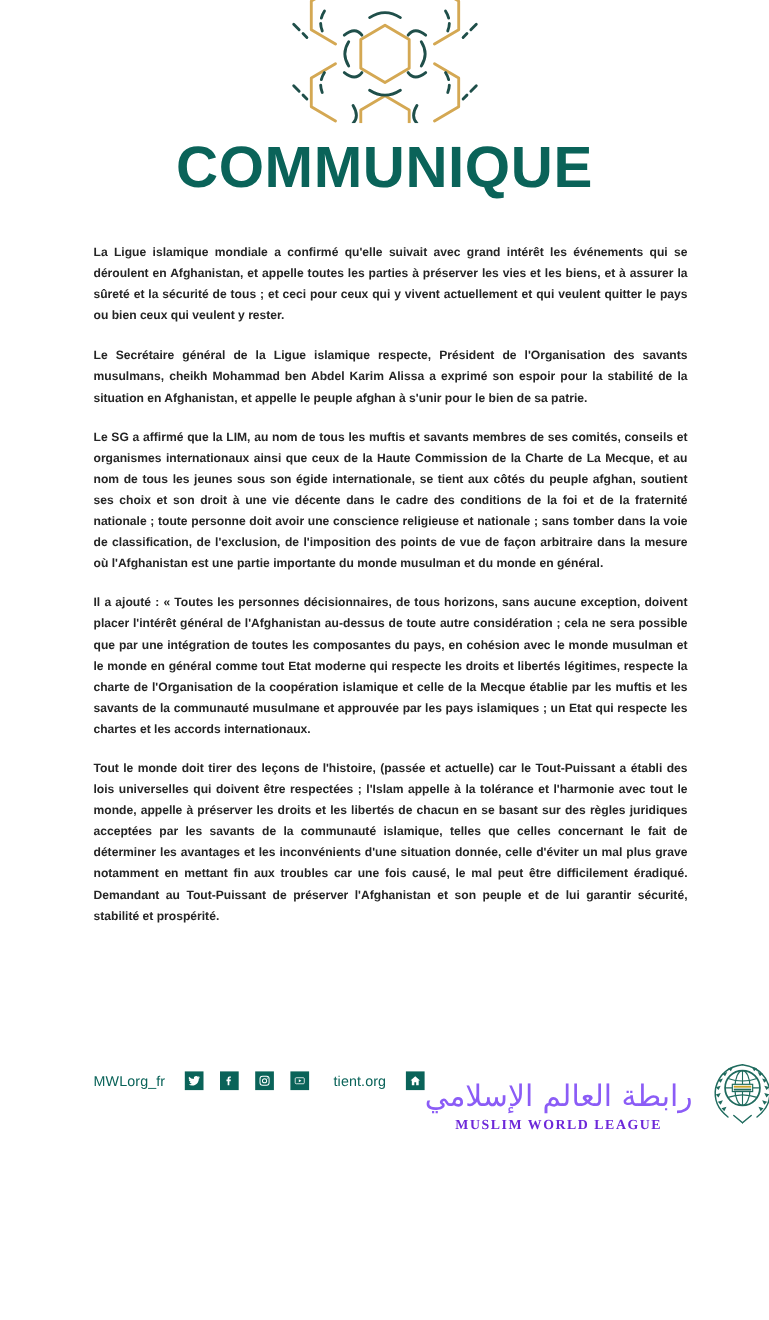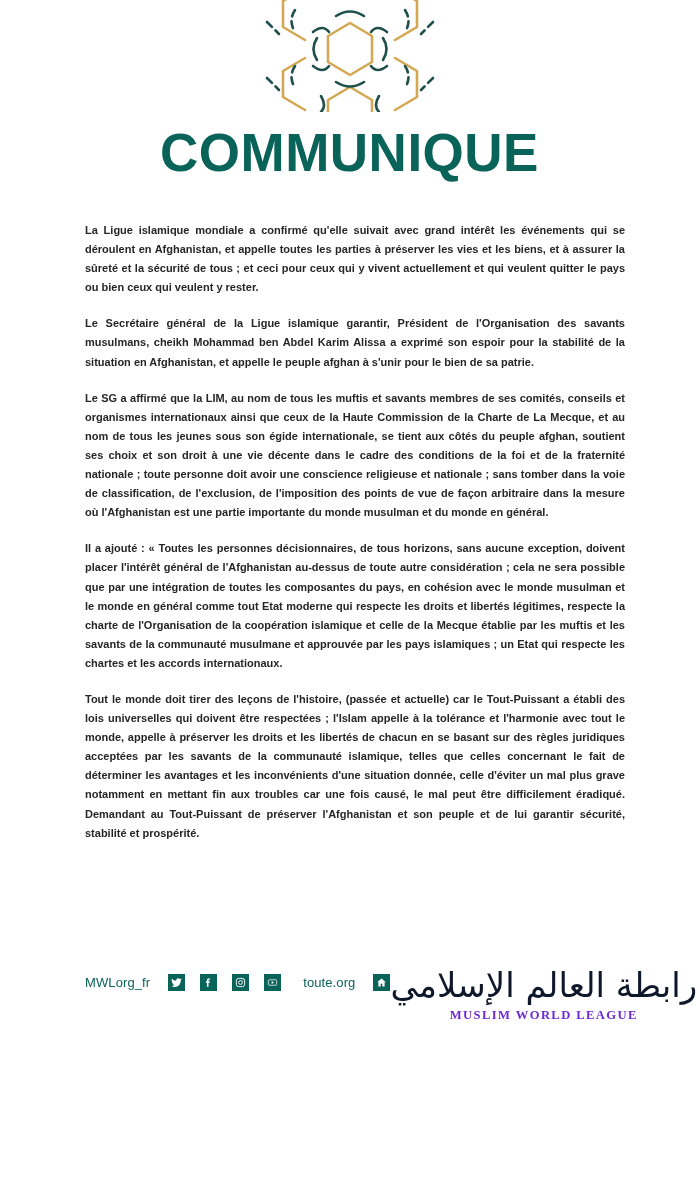--- a/index.html
+++ b/index.html
@@ -95,26 +95,27 @@
     align-items:flex-start;
     gap:12px;
   }
   .mwl-text-block {
     display:flex;
     flex-direction:column;
     align-items:center;
     padding-top:2px;
   }
   .mwl-arabic {
-    font-size:34px;
-    color:#0f172a;
+    font-size:27px;
+    color:#8b5cf6;
     line-height:1.25;
     direction:rtl;
     font-family:"DejaVu Sans", sans-serif;
     white-space:nowrap;
+    margin-top:16px;
   }
   .mwl-en {
     font-size:12.6px;
     font-weight:bold;
     letter-spacing:1.4px;
     color:#6d28d9;
     margin-top:1px;
     font-family:"Liberation Serif", serif;
     white-space:nowrap;
   }
@@ -170,21 +171,21 @@
       </g>
     </svg>
   </div>
 
   <div class="title-wrap">
     <h1 class="doc-title">COMMUNIQUE</h1>
   </div>
 
   <div class="body-wrap">
     <p class="para">La Ligue islamique mondiale a confirmé qu'elle suivait avec grand intérêt les événements qui se déroulent en Afghanistan, et appelle toutes les parties à préserver les vies et les biens, et à assurer la sûreté et la sécurité de tous ; et ceci pour ceux qui y vivent actuellement et qui veulent quitter le pays ou bien ceux qui veulent y rester.</p>
-    <p class="para">Le Secrétaire général de la Ligue islamique garantir, Président de l'Organisation des savants musulmans, cheikh Mohammad ben Abdel Karim Alissa a exprimé son espoir pour la stabilité de la situation en Afghanistan, et appelle le peuple afghan à s'unir pour le bien de sa patrie.</p>
+    <p class="para">Le Secrétaire général de la Ligue islamique respecte, Président de l'Organisation des savants musulmans, cheikh Mohammad ben Abdel Karim Alissa a exprimé son espoir pour la stabilité de la situation en Afghanistan, et appelle le peuple afghan à s'unir pour le bien de sa patrie.</p>
     <p class="para">Le SG a affirmé que la LIM, au nom de tous les muftis et savants membres de ses comités, conseils et organismes internationaux ainsi que ceux de la Haute Commission de la Charte de La Mecque, et au nom de tous les jeunes sous son égide internationale, se tient aux côtés du peuple afghan, soutient ses choix et son droit à une vie décente dans le cadre des conditions de la foi et de la fraternité nationale ; toute personne doit avoir une conscience religieuse et nationale ; sans tomber dans la voie de classification, de l'exclusion, de l'imposition des points de vue de façon arbitraire dans la mesure où l'Afghanistan est une partie importante du monde musulman et du monde en général.</p>
     <p class="para">Il a ajouté : « Toutes les personnes décisionnaires, de tous horizons, sans aucune exception, doivent placer l'intérêt général de l'Afghanistan au-dessus de toute autre considération ; cela ne sera possible que par une intégration de toutes les composantes du pays, en cohésion avec le monde musulman et le monde en général comme tout Etat moderne qui respecte les droits et libertés légitimes, respecte la charte de l'Organisation de la coopération islamique et celle de la Mecque établie par les muftis et les savants de la communauté musulmane et approuvée par les pays islamiques ; un Etat qui respecte les chartes et les accords internationaux.</p>
     <p class="para">Tout le monde doit tirer des leçons de l'histoire, (passée et actuelle) car le Tout-Puissant a établi des lois universelles qui doivent être respectées ; l'Islam appelle à la tolérance et l'harmonie avec tout le monde, appelle à préserver les droits et les libertés de chacun en se basant sur des règles juridiques acceptées par les savants de la communauté islamique, telles que celles concernant le fait de déterminer les avantages et les inconvénients d'une situation donnée, celle d'éviter un mal plus grave notamment en mettant fin aux troubles car une fois causé, le mal peut être difficilement éradiqué. Demandant au Tout-Puissant de préserver l'Afghanistan et son peuple et de lui garantir sécurité, stabilité et prospérité.</p>
   </div>
 
   <div class="footer">
 
     <div class="social-row">
       <span class="handle">MWLorg_fr</span>
 
@@ -208,21 +209,21 @@
         </svg>
       </a>
 
       <a class="sq-icon">
         <svg width="11" height="11" viewBox="0 0 24 24" fill="#ffffff">
           <path d="M5 6h14a2 2 0 0 1 2 2v8a2 2 0 0 1-2 2H5a2 2 0 0 1-2-2V8a2 2 0 0 1 2-2z" fill="none" stroke="#ffffff" stroke-width="1.6"></path>
           <path d="M10.2 8.9l5.2 3.1-5.2 3.1z"></path>
         </svg>
       </a>
 
-      <span class="website">toute.org</span>
+      <span class="website">tient.org</span>
 
       <a class="sq-icon">
         <svg width="11" height="11" viewBox="0 0 24 24" fill="#ffffff">
           <path d="M12 3.2 2.6 11.3h2.6v9.5h5v-5.9h3.6v5.9h5v-9.5h2.6z"></path>
         </svg>
       </a>
     </div>
 
     <div class="mwl-logo">
       <div class="mwl-text-block">

